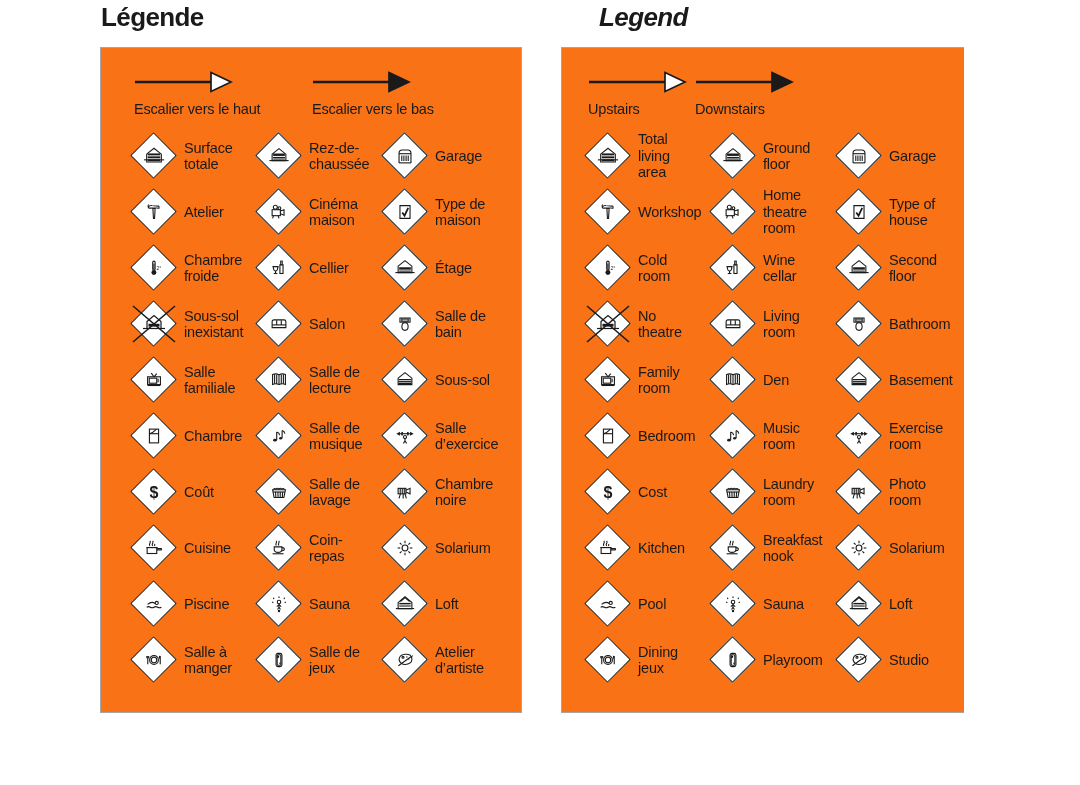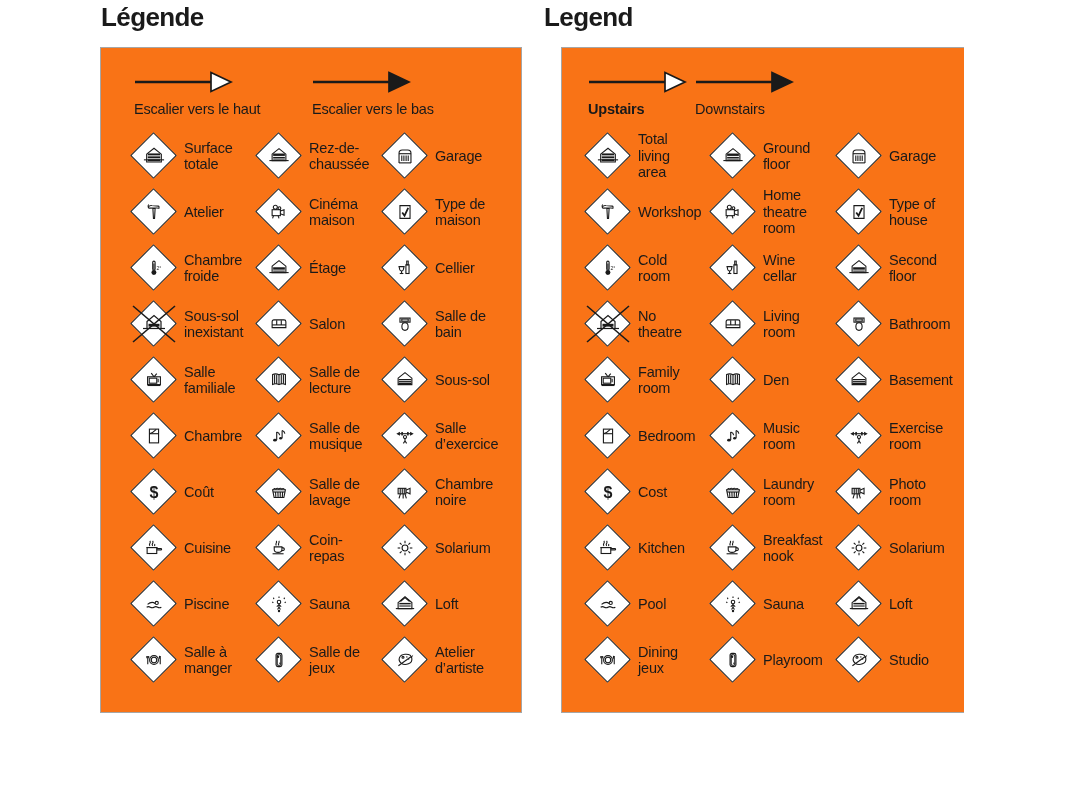--- a/index.html
+++ b/index.html
@@ -1,28 +1,28 @@
 <!DOCTYPE html>
 <html><head>
 <meta charset="utf-8">
 <style>
   html,body{margin:0;padding:0;background:#fff;}
   .stage{position:relative;width:964px;height:785px;background:#fff;overflow:hidden;
          font-family:"Liberation Sans",sans-serif;color:#1a1a1a;}
   .panel-title{position:absolute;top:2px;font-size:26px;font-weight:700;letter-spacing:-0.6px;}
   #title-fr{left:101px;}
-  #title-en{left:544px;}
+  #title-en{left:599px;font-style:italic;}
   .panel{position:absolute;top:47px;height:666px;border:1.3px solid #a6a6a6;background:#f97316;box-sizing:border-box;}
   #panel-fr{left:100px;width:422px;}
   #panel-en{left:561px;width:424px;}
   .arrows{position:relative;height:76px;}
   .arrow-block{position:absolute;top:22px;}
   #panel-fr .arrow-block.a0{left:33px;}
   #panel-fr .arrow-block.a1{left:211px;}
-  #panel-en .arrow-block.a0{left:26px;font-weight:bold;}
+  #panel-en .arrow-block.a0{left:26px;}
   #panel-en .arrow-block.a1{left:133px;}
   .arrow-label{white-space:nowrap;font-size:14.5px;letter-spacing:-0.2px;margin-top:3px;}
   .grid{display:grid;grid-template-columns:125px 126px 132px;grid-auto-rows:56px;margin-top:4px;}
   #panel-fr .grid{margin-left:29px;}
   #panel-en .grid{margin-left:22px;}
   .cell{display:flex;align-items:center;gap:6px;}
   .icon-box{position:relative;width:48px;height:48px;flex:0 0 48px;}
   .diamond{position:absolute;left:7px;top:7px;width:33px;height:33px;border:1.3px solid #1a1a1a;
            transform:rotate(45deg);background:#fff;box-sizing:border-box;}
   .glyph{position:absolute;left:13px;top:13px;width:22px;height:22px;overflow:visible;}
@@ -150,40 +150,40 @@
               <text class="ft" x="14.8" y="13.8" font-size="5.5">2°</text>
             </svg>
           </div>
           <div class="cell-label">Chambre
 froide</div>
         </div>
         <div class="cell">
           <div class="icon-box">
             <div class="diamond"></div>
             <svg class="glyph" viewBox="0 0 24 24">
-              <path d="M4.5 10 L12 4 L19.5 10 V17 H4.5 Z"></path>
-              <rect class="f" x="5.6" y="11.2" width="12.8" height="2.6"></rect>
-              <line x1="5.6" y1="15.4" x2="18.4" y2="15.4"></line>
-              <line x1="1.5" y1="17" x2="22.5" y2="17"></line>
-            </svg>
-          </div>
-          <div class="cell-label">Étage</div>
-        </div>
-        <div class="cell">
-          <div class="icon-box">
-            <div class="diamond"></div>
-            <svg class="glyph" viewBox="0 0 24 24">
               <rect x="13" y="8.5" width="3.4" height="9.5"></rect>
               <rect x="13.9" y="4.5" width="1.6" height="4"></rect>
               <path d="M5.5 10.5 H11 L10.2 13.8 Q9.8 15.3 8.25 15.3 Q6.7 15.3 6.3 13.8 Z"></path>
               <line x1="8.25" y1="15.3" x2="8.25" y2="17.8"></line>
               <line x1="6.3" y1="18" x2="10.2" y2="18"></line>
             </svg>
           </div>
           <div class="cell-label">Cellier</div>
+        </div>
+        <div class="cell">
+          <div class="icon-box">
+            <div class="diamond"></div>
+            <svg class="glyph" viewBox="0 0 24 24">
+              <path d="M4.5 10 L12 4 L19.5 10 V17 H4.5 Z"></path>
+              <rect class="f" x="5.6" y="11.2" width="12.8" height="2.6"></rect>
+              <line x1="5.6" y1="15.4" x2="18.4" y2="15.4"></line>
+              <line x1="1.5" y1="17" x2="22.5" y2="17"></line>
+            </svg>
+          </div>
+          <div class="cell-label">Étage</div>
         </div>
         <div class="cell">
           <div class="icon-box">
             <div class="diamond"></div>
             <svg class="glyph glyph-big" viewBox="0 0 46 46">
               <path d="M16 20.5 L23 14.5 L30 20.5 V27.5 H16 Z"></path>
               <rect class="f" x="17.5" y="22.8" width="11" height="2.8"></rect>
               <line x1="12" y1="27.5" x2="34" y2="27.5"></line>
               <line class="x" x1="2" y1="5" x2="44" y2="41"></line>
               <line class="x" x1="44" y1="5" x2="2" y2="41"></line>

